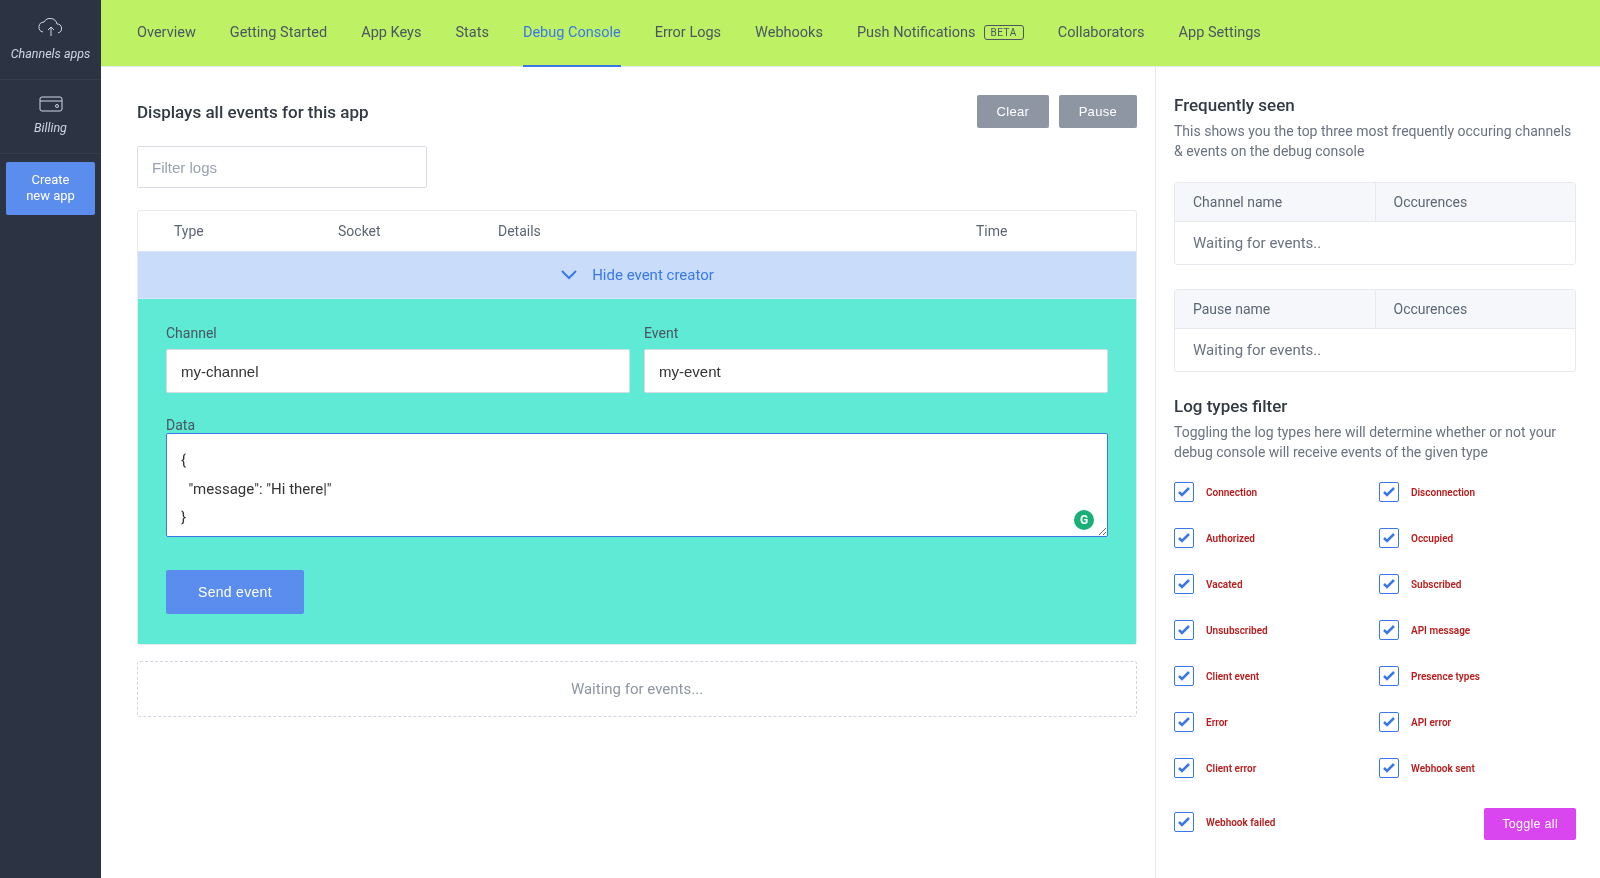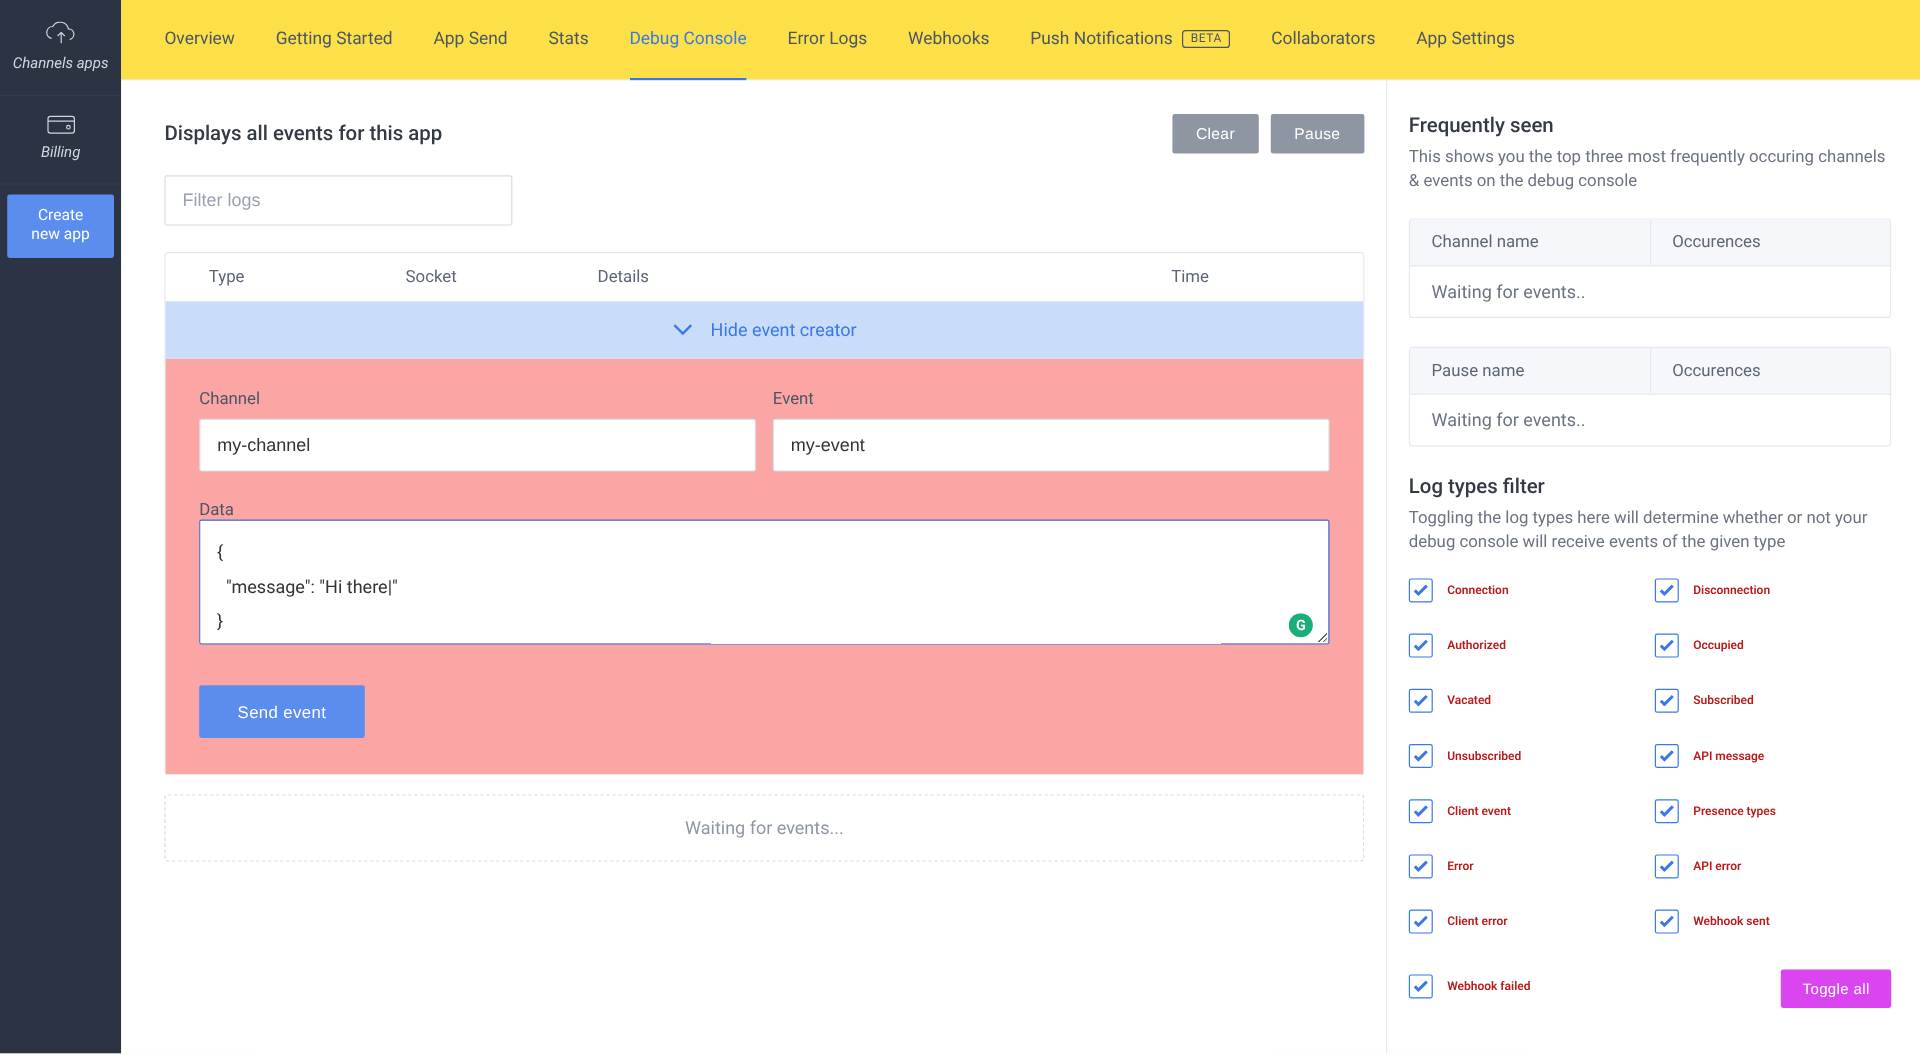--- a/index.html
+++ b/index.html
@@ -59,21 +59,21 @@
     min-width: 0;
   }
 
   
   .tabs {
     display: flex;
     align-items: center;
     gap: 34px;
     padding: 0 36px;
     height: 67px;
-    background: #fde047;
+    background: #bef264;
     border-bottom: 1px solid #e6e9ed;
   }
   .tab {
     font-size: 14.5px;
     color: #4b5563;
     height: 67px;
     display: flex;
     align-items: center;
     cursor: pointer;
     border-bottom: 2px solid transparent;
@@ -216,21 +216,21 @@
     gap: 14px;
     height: 48px;
     font-size: 15px;
     cursor: pointer;
     border-top: 1px solid #d8e5fb;
     border-bottom: 1px solid #d8e5fb;
   }
   .event-toggle svg { stroke: #3a78e7; }
 
   .event-form {
-    background: #fca5a5;
+    background: #5eead4;
     padding: 26px 28px 30px;
   }
   .form-row {
     display: flex;
     gap: 14px;
     margin-bottom: 24px;
   }
   .form-col { flex: 1; display: flex; flex-direction: column; }
   .form-label {
     font-size: 14px;
@@ -396,21 +396,21 @@
       <div>Create</div>
       <div>new app</div>
     </div>
   </aside>
 
   <div class="main">
 
     <nav class="tabs">
       <div class="tab">Overview</div>
       <div class="tab">Getting Started</div>
-      <div class="tab">App Send</div>
+      <div class="tab">App Keys</div>
       <div class="tab">Stats</div>
       <div class="tab active">Debug Console</div>
       <div class="tab">Error Logs</div>
       <div class="tab">Webhooks</div>
       <div class="tab">
         <span>Push Notifications</span>
         <span class="beta-badge">BETA</span>
       </div>
       <div class="tab">Collaborators</div>
       <div class="tab">App Settings</div>

